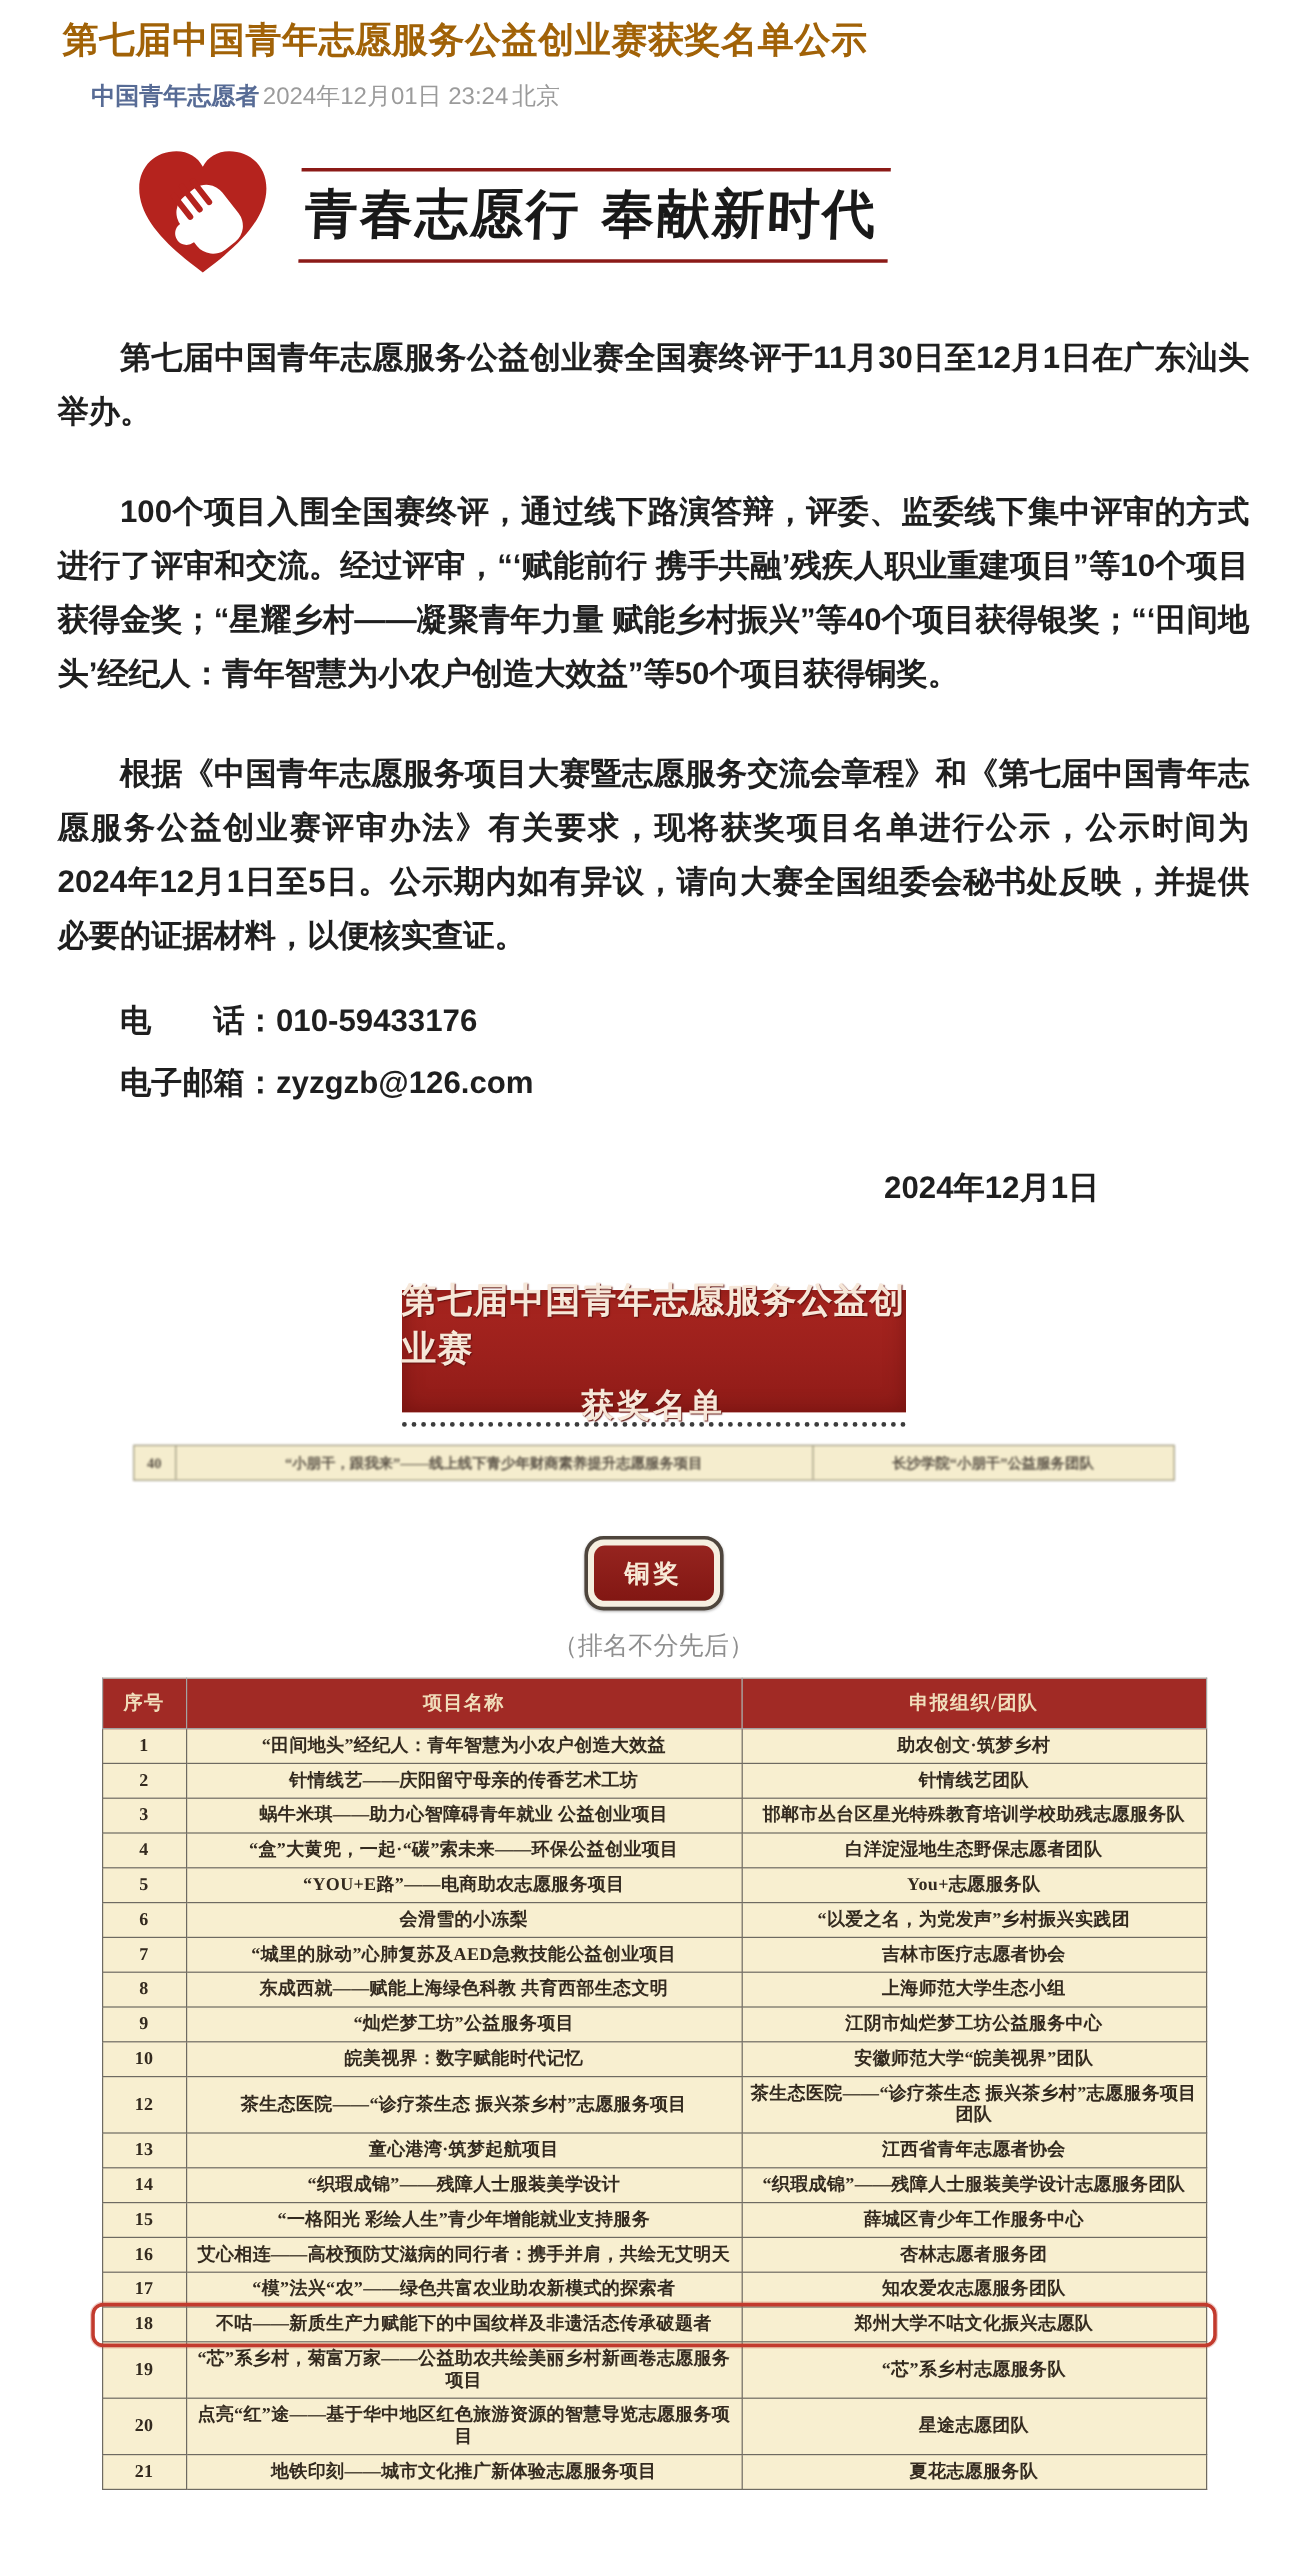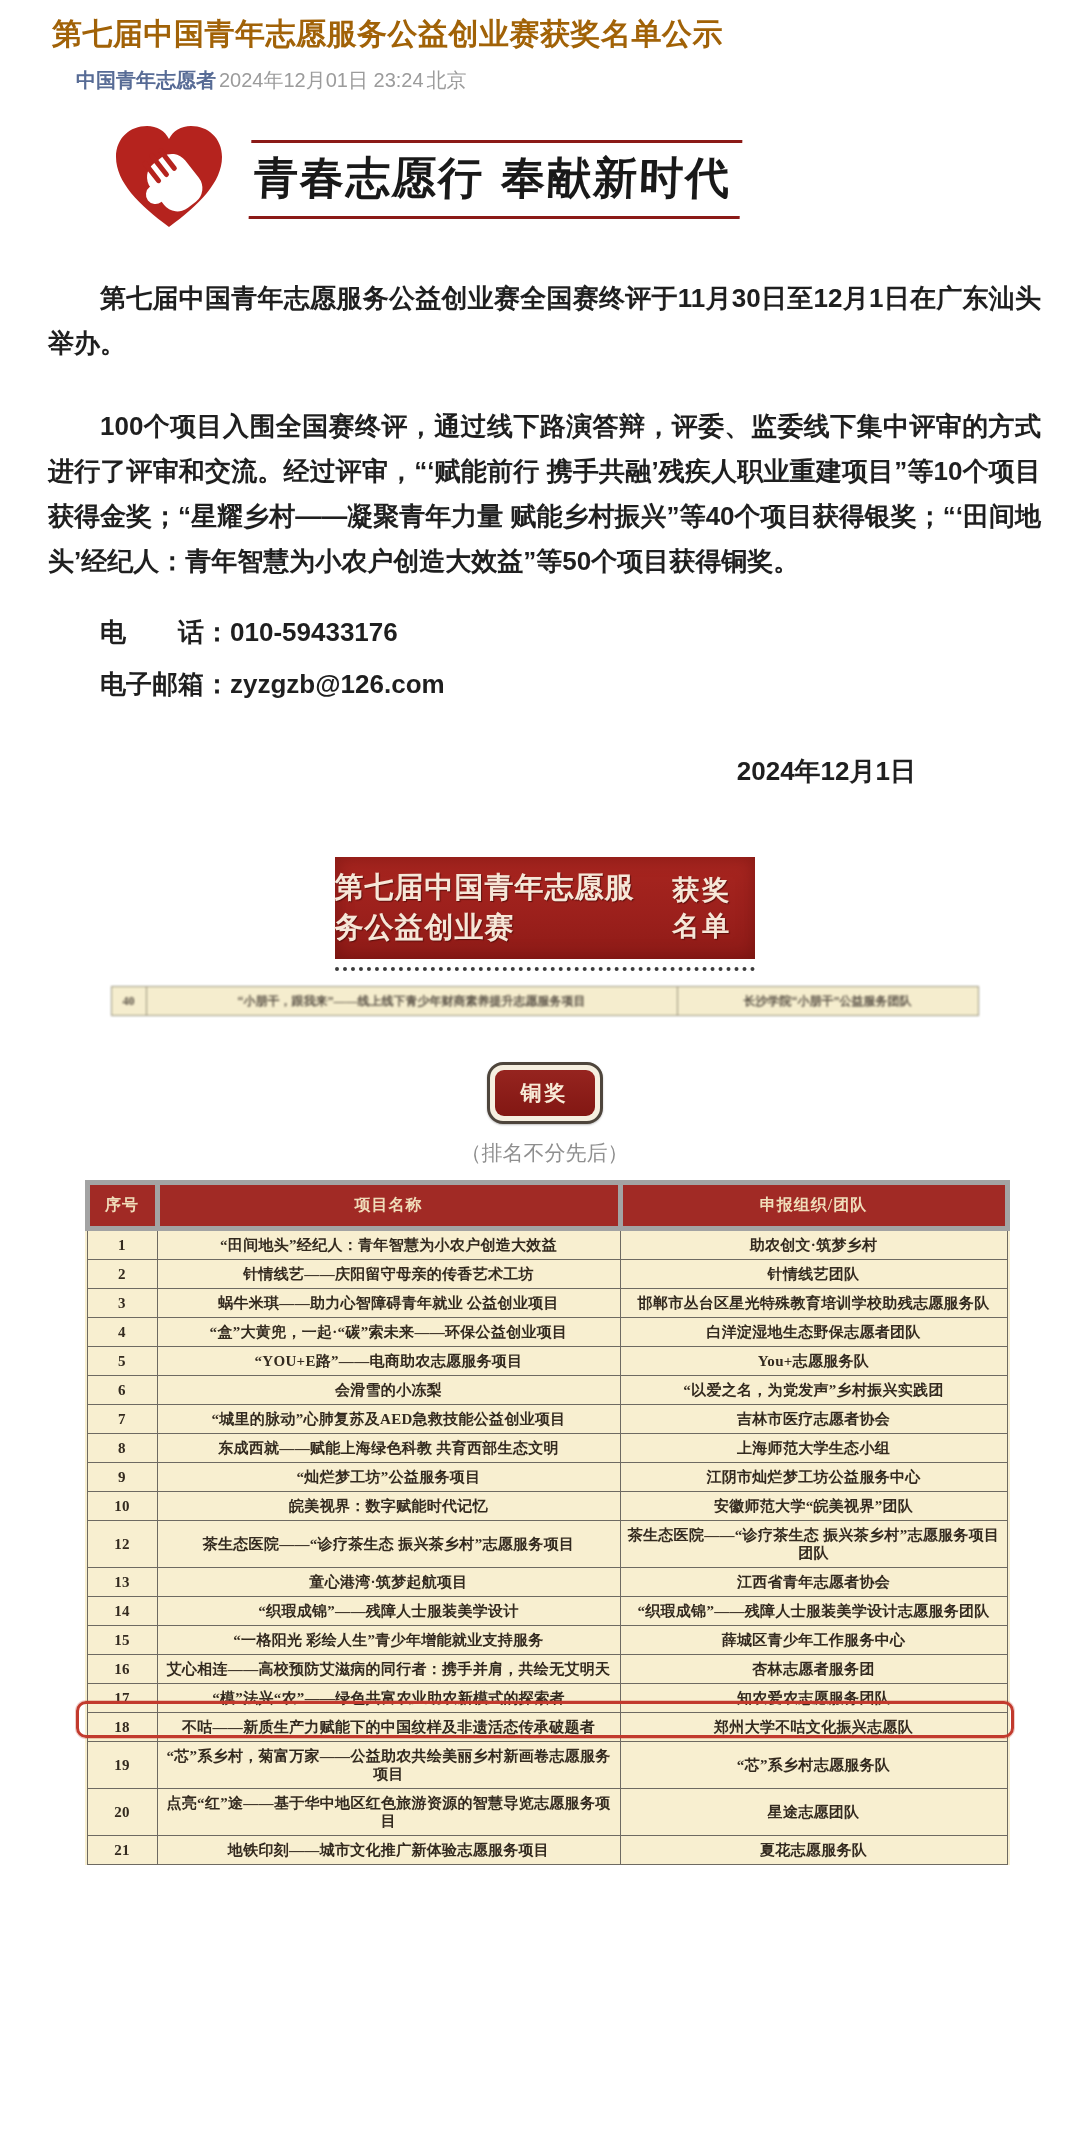--- a/index.html
+++ b/index.html
@@ -42,21 +42,21 @@
     text-indent:2em;text-align:justify;
   }
   .contact{margin:30px 0 0 52px;font-size:26px;font-weight:600;color:#1f1f1f;}
   .contact .row{margin-top:16px;line-height:36px;}
   .signature{margin-top:52px;text-align:right;padding-right:125px;font-size:26px;font-weight:600;color:#1f1f1f;}
   .signature .sig-date{margin-top:14px;}
   
   .award-banner{
     width:420px;height:102px;margin:68px auto 0;
     background:linear-gradient(180deg,#a8251f 0%,#9c201c 55%,#8f1b17 100%);
-    display:flex;flex-direction:row;align-items:center;justify-content:center;gap:9px;
+    display:flex;flex-direction:column;align-items:center;justify-content:center;gap:9px;
     box-shadow:inset 0 0 18px rgba(60,5,4,.35);
   }
   .award-banner .l1{font-size:29px;font-weight:700;color:#f6e7d8;text-shadow:1px 1px 1px #5e0f0d;letter-spacing:1px;}
   .award-banner .l2{font-size:27px;font-weight:700;color:#f6e7d8;text-shadow:1px 1px 1px #5e0f0d;letter-spacing:3px;}
   .dotted-sep{width:420px;margin:8px auto 0;border-bottom:4px dotted #3c3c3c;height:0;}
   
   .partial-strip{
     width:866px;height:28px;margin:15px auto 0;
     background:#f5ecc9;border:1px solid #8f8a70;
     display:flex;align-items:center;
@@ -85,21 +85,21 @@
     width:920px;border-collapse:collapse;table-layout:fixed;
     font-family:"Liberation Serif","DejaVu Serif",serif;
     background:#f8efd0;
   }
   table.awards col.c0{width:70px;}
   table.awards col.c1{width:463px;}
   table.awards col.c2{width:387px;}
   table.awards th{
     background:#a12a25;color:#f0ddba;
     font-size:16px;font-weight:700;letter-spacing:1px;
-    padding:10px 4px;border:5px solid #a3a3a3;
+    padding:10px 4px;border:1px solid #a3a3a3;
   }
   table.awards td{
     font-size:15px;line-height:18px;font-weight:700;color:#332a1f;
     text-align:center;padding:5px 6px;border:1px solid #6e6a62;
     letter-spacing:0.3px;
   }
   .hl-box{
     position:absolute;border:3px solid #c23a2d;border-radius:10px;
     box-shadow:0 0 0 1px rgba(194,58,45,.25);
     pointer-events:none;
@@ -130,20 +130,21 @@
             <rect x="58" y="26" width="5" height="29" rx="2.5" fill="#b5231e"></rect>
             <rect x="68" y="28" width="5" height="27" rx="2.5" fill="#b5231e"></rect>
           </g>
         </svg>
       </span>
       <span class="slogan">青春志愿行  奉献新时代</span>
     </div>
 
     <p class="para">第七届中国青年志愿服务公益创业赛全国赛终评于11月30日至12月1日在广东汕头举办。</p>
     <p class="para">100个项目入围全国赛终评，通过线下路演答辩，评委、监委线下集中评审的方式进行了评审和交流。经过评审，“‘赋能前行 携手共融’残疾人职业重建项目”等10个项目获得金奖；“星耀乡村——凝聚青年力量 赋能乡村振兴”等40个项目获得银奖；“‘田间地头’经纪人：青年智慧为小农户创造大效益”等50个项目获得铜奖。</p>
+    <p class="para">根据《中国青年志愿服务项目大赛暨志愿服务交流会章程》和《第七届中国青年志愿服务公益创业赛评审办法》有关要求，现将获奖项目名单进行公示，公示时间为2024年12月1日至5日。公示期内如有异议，请向大赛全国组委会秘书处反映，并提供必要的证据材料，以便核实查证。</p>
 
     <div class="contact">
       <div class="row">电　　话：010-59433176</div>
       <div class="row">电子邮箱：zyzgzb@126.com</div>
     </div>
 
     <div class="signature">
       <div class="sig-date">2024年12月1日</div>
     </div>
   </div>

